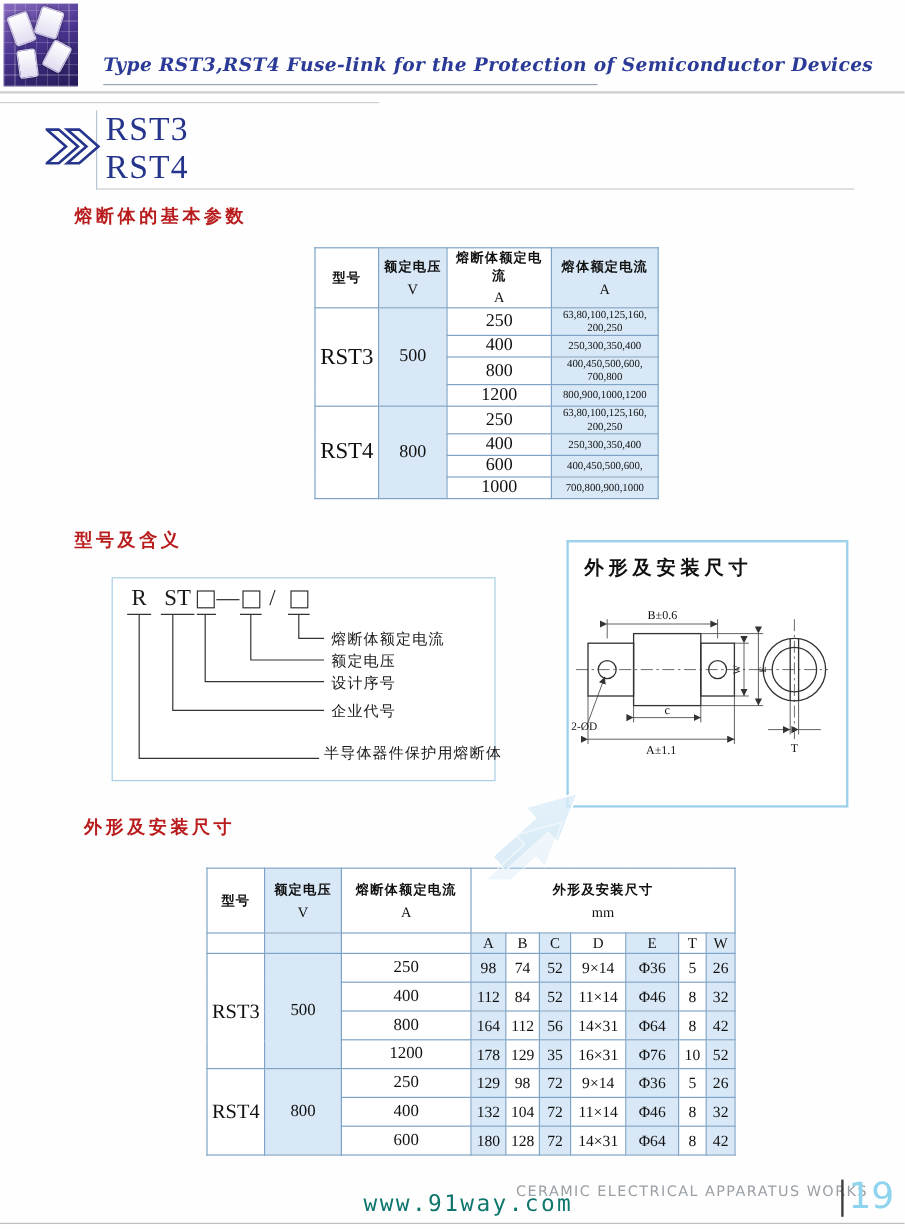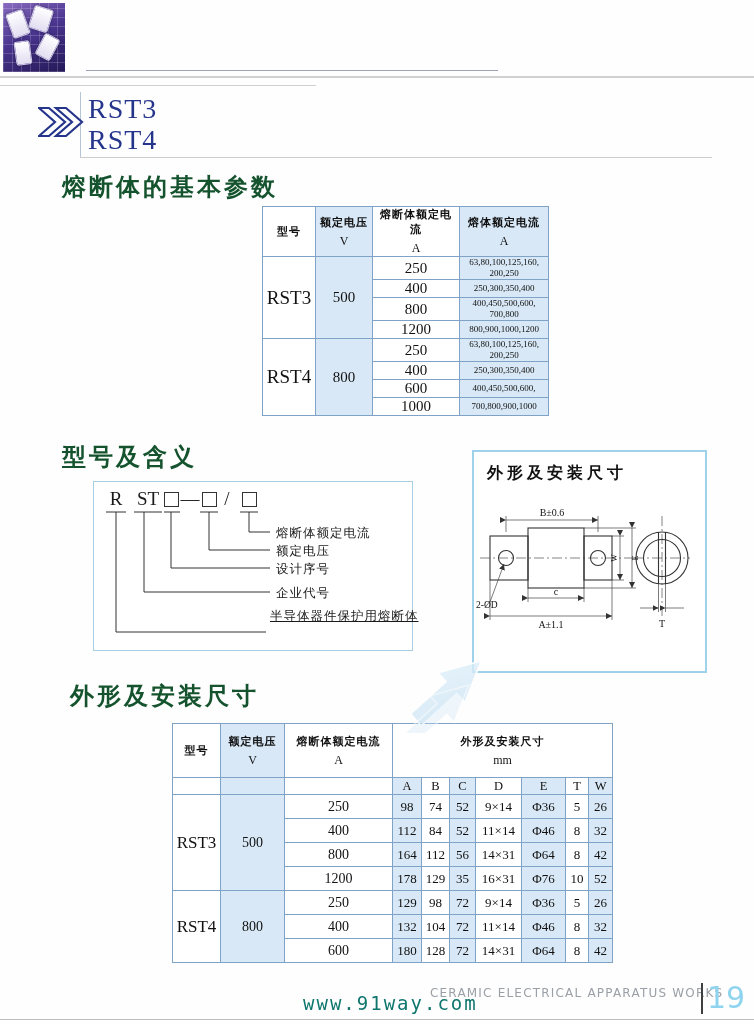--- a/index.html
+++ b/index.html
@@ -26,21 +26,21 @@
   .rule-short{position:absolute;left:0;top:85px;width:316px;height:1px;background:#d0d0d0;}
 
   .title-vline{position:absolute;left:80px;top:92px;width:1px;height:66px;background:#b5c5d6;}
   .chevrons{position:absolute;left:38px;top:106px;}
   .models{position:absolute;left:88px;top:93px;color:#26358c;font-size:28px;line-height:31px;
           font-family:"Liberation Serif",serif;letter-spacing:1px;}
   .title-cn{position:absolute;left:176px;top:102px;color:#26358c;font-size:35px;font-weight:bold;
             letter-spacing:6px;font-family:"DejaVu Serif",serif;white-space:nowrap;}
   .rule-title{position:absolute;left:80px;top:157px;width:632px;height:1px;background:#cccccc;}
 
-  .section-heading{position:absolute;color:#14532d;font-size:24px;font-weight:bold;
+  .section-heading{position:absolute;color:#b91c1c;font-size:15px;font-weight:bold;
                    letter-spacing:3px;font-family:"DejaVu Serif",serif;white-space:nowrap;}
   .sh1{left:62px;top:171px;}
   .sh2{left:62px;top:441px;}
   .sh3{left:70px;top:680px;}
 
   
   table{border-collapse:collapse;table-layout:fixed;}
   th,td{border:1px solid #7fa3c6;text-align:center;vertical-align:middle;padding:0 2px;overflow:hidden;}
   .c-white{background:#ffffff;}
   .c-blue{background:#d8e8f6;}
@@ -98,20 +98,21 @@
 <body>
 
 <div class="page">
 
   <div class="photo">
     <div class="fuse f1"></div>
     <div class="fuse f2"></div>
     <div class="fuse f3"></div>
     <div class="fuse f4"></div>
   </div>
+  <div class="subtitle">Type RST3,RST4 Fuse-link for the Protection of Semiconductor Devices</div>
   <div class="sub-underline"></div>
   <div class="rule-full"></div>
   <div class="rule-short"></div>
 
   <div class="title-vline"></div>
   <svg class="chevrons" width="46" height="32" viewBox="0 0 46 32">
     <polygon points="1,2 11,2 27,16 11,30 1,30 17,16" fill="#ffffff" stroke="#26358c" stroke-width="2.2"></polygon>
     <polygon points="18,2 28,2 44,16 28,30 18,30 34,16" fill="#ffffff" stroke="#26358c" stroke-width="2.2"></polygon>
   </svg>
   <div class="models">
@@ -206,21 +207,21 @@
         <path d="M115,30 V68 H176"></path>
         <path d="M77,30 V86 H176"></path>
         <path d="M50,30 V110 H176"></path>
         <path d="M22,30 V150 H172"></path>
       </g>
     </svg>
     <div class="dlabel" style="left:182px;top:43px;">熔断体额定电流</div>
     <div class="dlabel" style="left:182px;top:61px;">额定电压</div>
     <div class="dlabel" style="left:182px;top:79px;">设计序号</div>
     <div class="dlabel" style="left:182px;top:103px;">企业代号</div>
-    <div class="dlabel" style="left:176px;top:126px;text-decoration:underline;">半导体器件保护用熔断体</div>
+    <div class="dlabel" style="left:176px;top:138px;">半导体器件保护用熔断体</div>
   </div>
 
   <div class="outline-box">
     <div class="outline-title">外形及安装尺寸</div>
     <svg class="outline-svg" width="228" height="168" viewBox="0 0 228 168">
       <defs>
         <marker id="ah" markerWidth="8" markerHeight="8" refX="6" refY="3" orient="auto" markerUnits="userSpaceOnUse">
           <path d="M0,0 L6,3 L0,6 z" fill="#333"></path>
         </marker>
       </defs>

